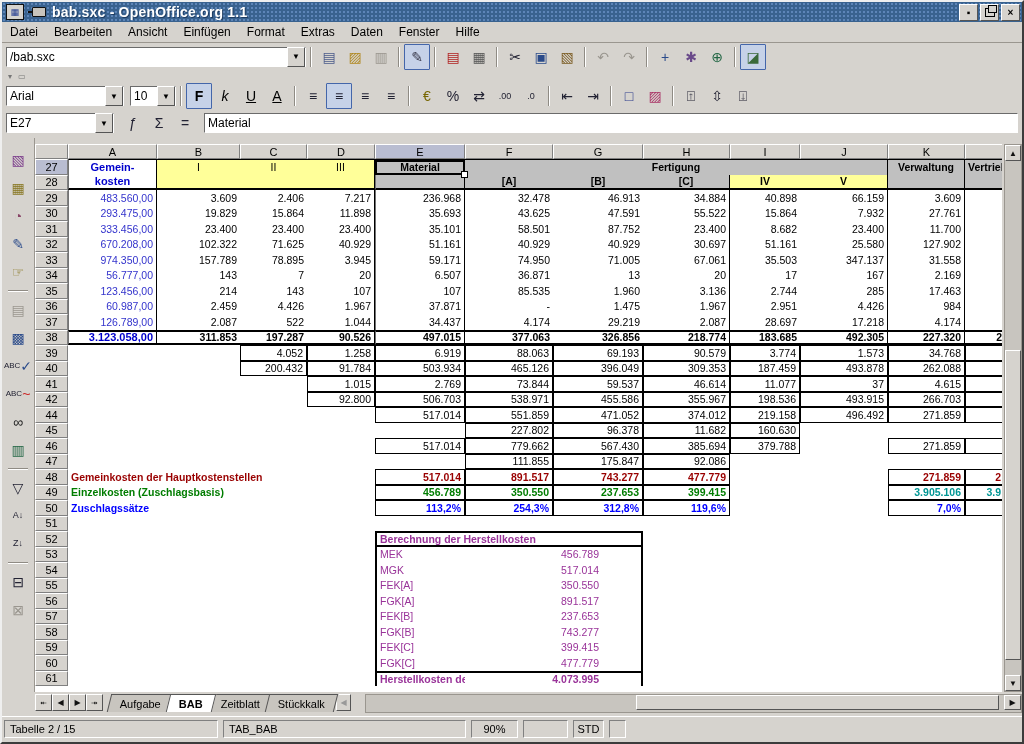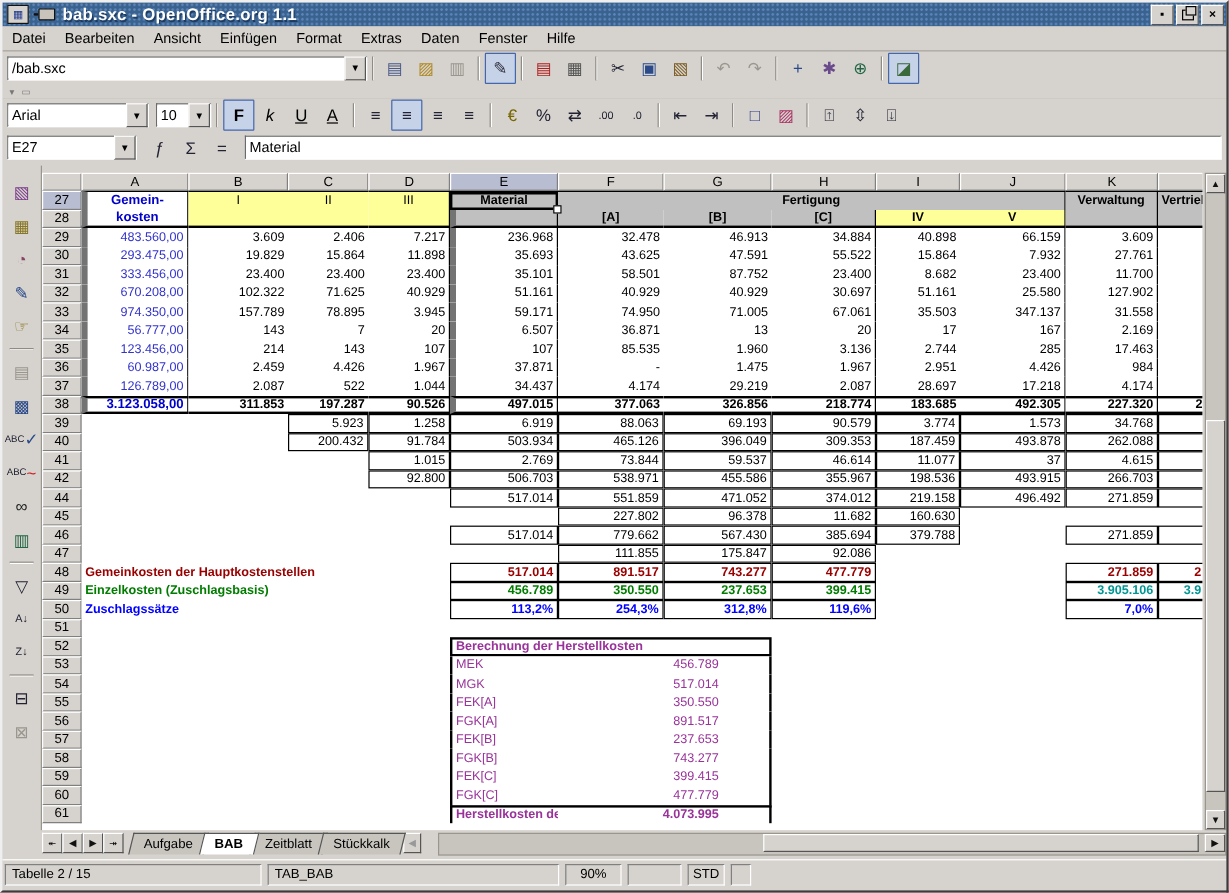--- a/index.html
+++ b/index.html
@@ -74,21 +74,21 @@
   .yl{background:#ffff99}
   .gy{background:#c0c0c0}
   .blu{color:#3333cc}
   .bb{color:#0000cc;font-weight:bold;font-size:11px}
   .dr{color:#990000;font-weight:bold}
   .grn{color:#007d00;font-weight:bold}
   .blf{color:#0000ff;font-weight:bold}
   .tl{color:#009694;font-weight:bold}
   .mg{color:#993399}
   .mgb{color:#993399;font-weight:bold}
-  .vl{border-left:5px solid #737373}.vr{border-right:1px solid #000}
+  .vl{border-left:1px solid #737373}.vr{border-right:1px solid #000}
   .ht{border-top:1px solid #000}
   .hT{border-top:2px solid #000}.hB{border-bottom:2px solid #000}
   .tc{border:1px solid #000}
   .vL2{border-left:2px solid #000}.vR2{border-right:2px solid #000}
   .bx{border:2px solid #000}
   .pr40{padding-right:42px}
   .sel{box-shadow:inset 0 0 0 2px #000;position:relative;overflow:visible}
   .sel::after{content:'';position:absolute;right:-3px;bottom:-3px;width:5px;height:5px;background:#fff;border:1px solid #000;z-index:5}
   
   .vscroll{position:absolute;left:1002px;top:6px;width:18px;height:548px;background:#c8c5bf;
@@ -562,21 +562,21 @@
           <div class="cell num b hT hB" style="width: 90px;">326.856</div>
           <div class="cell num b vr hT hB" style="width: 87px;">218.774</div>
           <div class="cell num b hT hB" style="width: 70px;">183.685</div>
           <div class="cell num b vr hT hB" style="width: 88px;">492.305</div>
           <div class="cell num b vr hT hB" style="width: 77px;">227.320</div>
           <div class="cell num b hT hB" style="width: 40px;">2</div>
         </div>
         <div class="grow">
           <div class="rowhd">39</div>
           <div class="cell fill" style="width: 172px;"></div>
-          <div class="cell tc num" style="width: 67px;">5.923</div>
+          <div class="cell tc num" style="width: 67px;">4.052</div>
           <div class="cell tc num" style="width: 68px;">1.258</div>
           <div class="cell tc num" style="width: 90px;">6.919</div>
           <div class="cell tc num" style="width: 88px;">88.063</div>
           <div class="cell tc num" style="width: 90px;">69.193</div>
           <div class="cell tc num" style="width: 87px;">90.579</div>
           <div class="cell tc num" style="width: 70px;">3.774</div>
           <div class="cell tc num" style="width: 88px;">1.573</div>
           <div class="cell tc num" style="width: 77px;">34.768</div>
           <div class="cell tc" style="width: 40px;"></div>
         </div>

